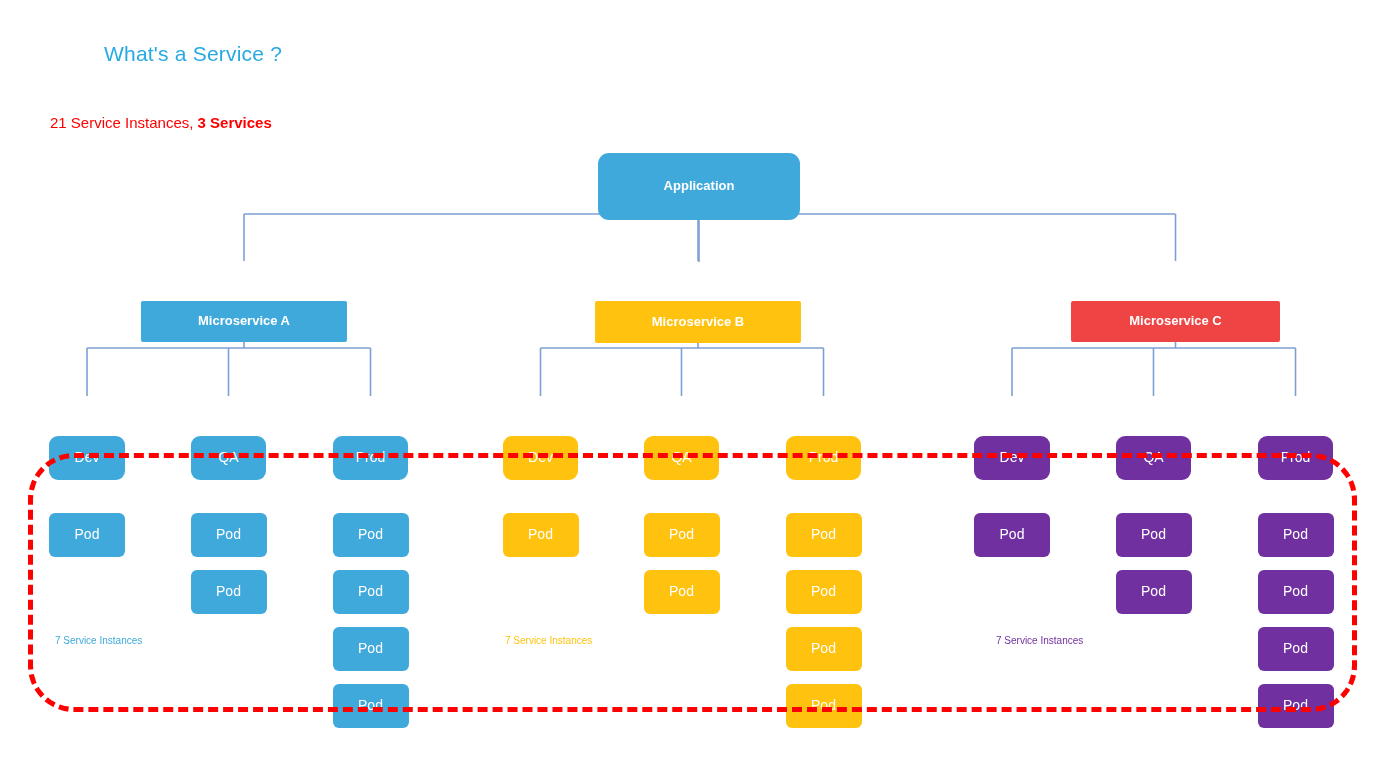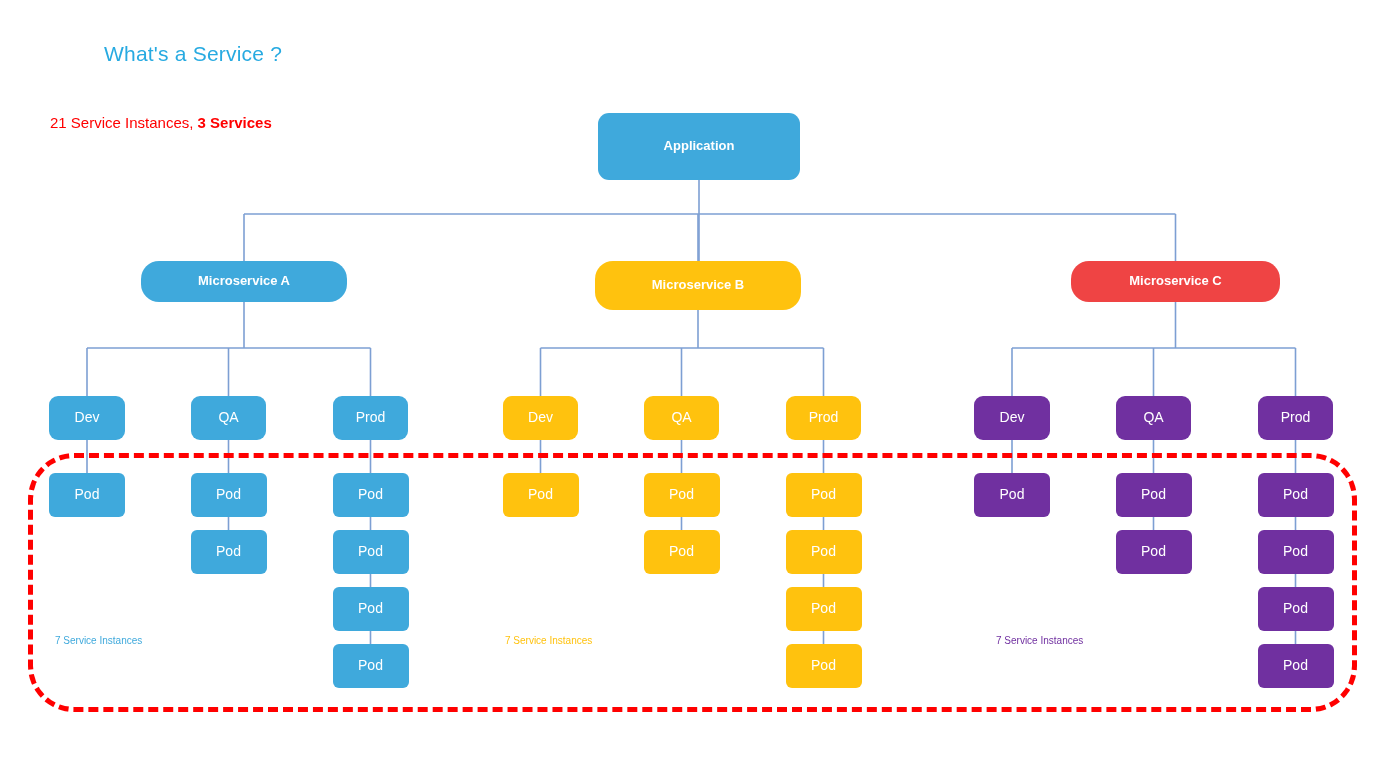--- a/index.html
+++ b/index.html
@@ -60,28 +60,29 @@
   
   .node {
     position: absolute;
     display: flex;
     align-items: center;
     justify-content: center;
     color: #ffffff;
     box-sizing: border-box;
     text-align: center;
     line-height: 1.1;
+    margin-top: 40px;
   }
   .node.app {
     border-radius: 11px;
     font-size: 13px;
     font-weight: bold;
   }
   .node.micro {
-    border-radius: 18px;
+    border-radius: 2px;
     font-size: 13px;
     font-weight: bold;
   }
   .node.env {
     border-radius: 9px;
     font-size: 14px;
   }
   .node.pod {
     border-radius: 6px;
     font-size: 14px;
@@ -184,21 +185,21 @@
       </div>
       <div class="node pod" style="left: 332.5px; top: 530px; width: 76px; height: 44px; background: rgb(63, 169, 220);">
         <span>Pod</span>
       </div>
       <div class="node pod" style="left: 332.5px; top: 587px; width: 76px; height: 44px; background: rgb(63, 169, 220);">
         <span>Pod</span>
       </div>
       <div class="node pod" style="left: 332.5px; top: 644px; width: 76px; height: 44px; background: rgb(63, 169, 220);">
         <span>Pod</span>
       </div>
-      <div class="node micro" style="left: 595px; top: 261px; width: 206px; height: 49px; background: rgb(255, 194, 14);">
+      <div class="node micro" style="left: 595px; top: 261px; width: 206px; height: 42px; background: rgb(255, 194, 14);">
         <span>Microservice B</span>
       </div>
       <div class="node env" style="left: 503px; top: 396px; width: 75px; height: 44px; background: rgb(255, 194, 14);">
         <span>Dev</span>
       </div>
       <div class="node pod" style="left: 502.5px; top: 473px; width: 76px; height: 44px; background: rgb(255, 194, 14);">
         <span>Pod</span>
       </div>
       <div class="node env" style="left: 644px; top: 396px; width: 75px; height: 44px; background: rgb(255, 194, 14);">
         <span>QA</span>

